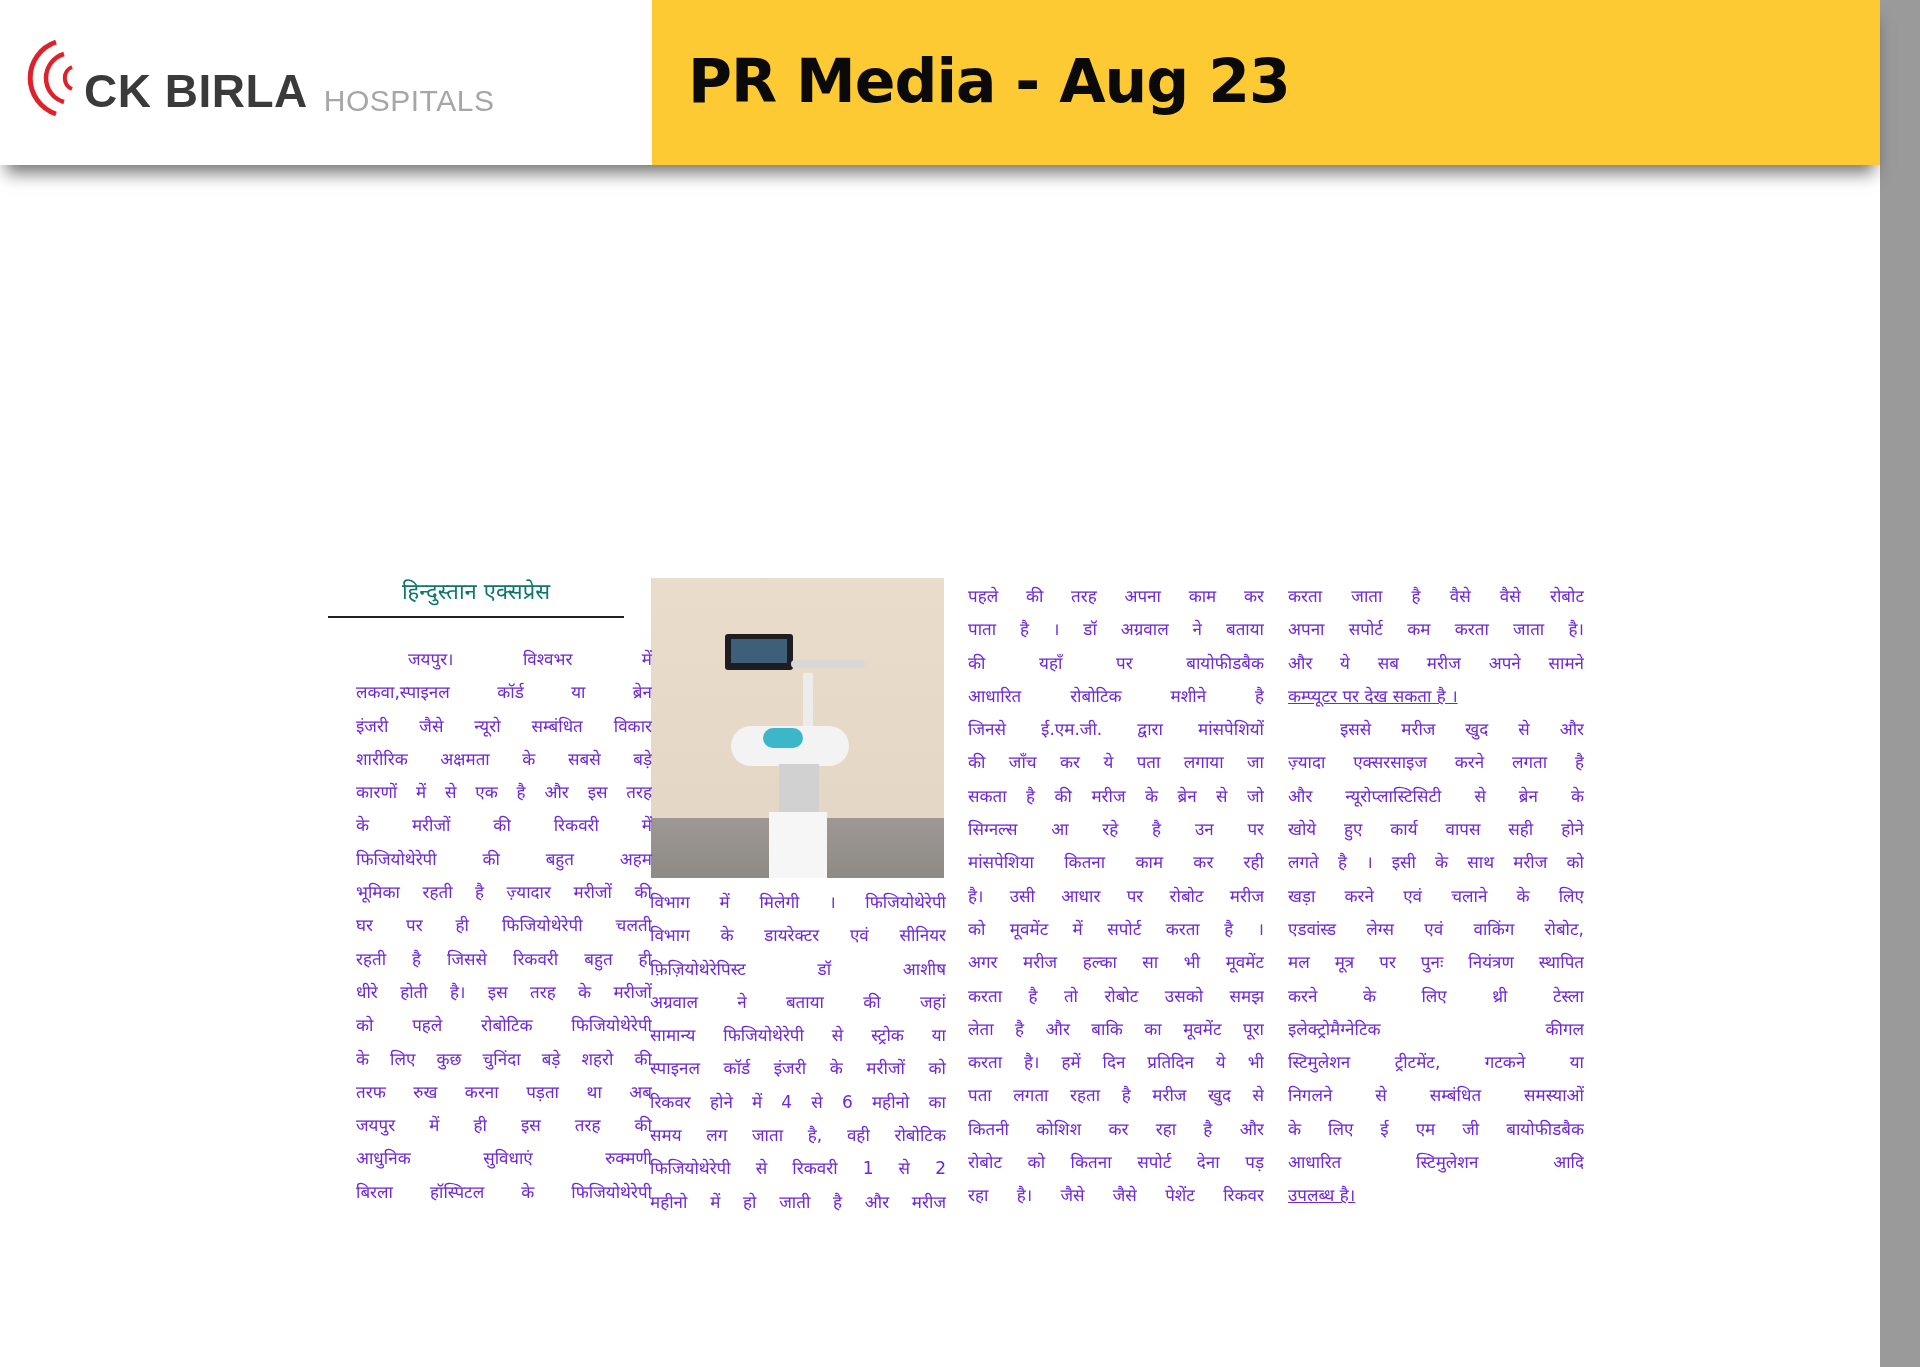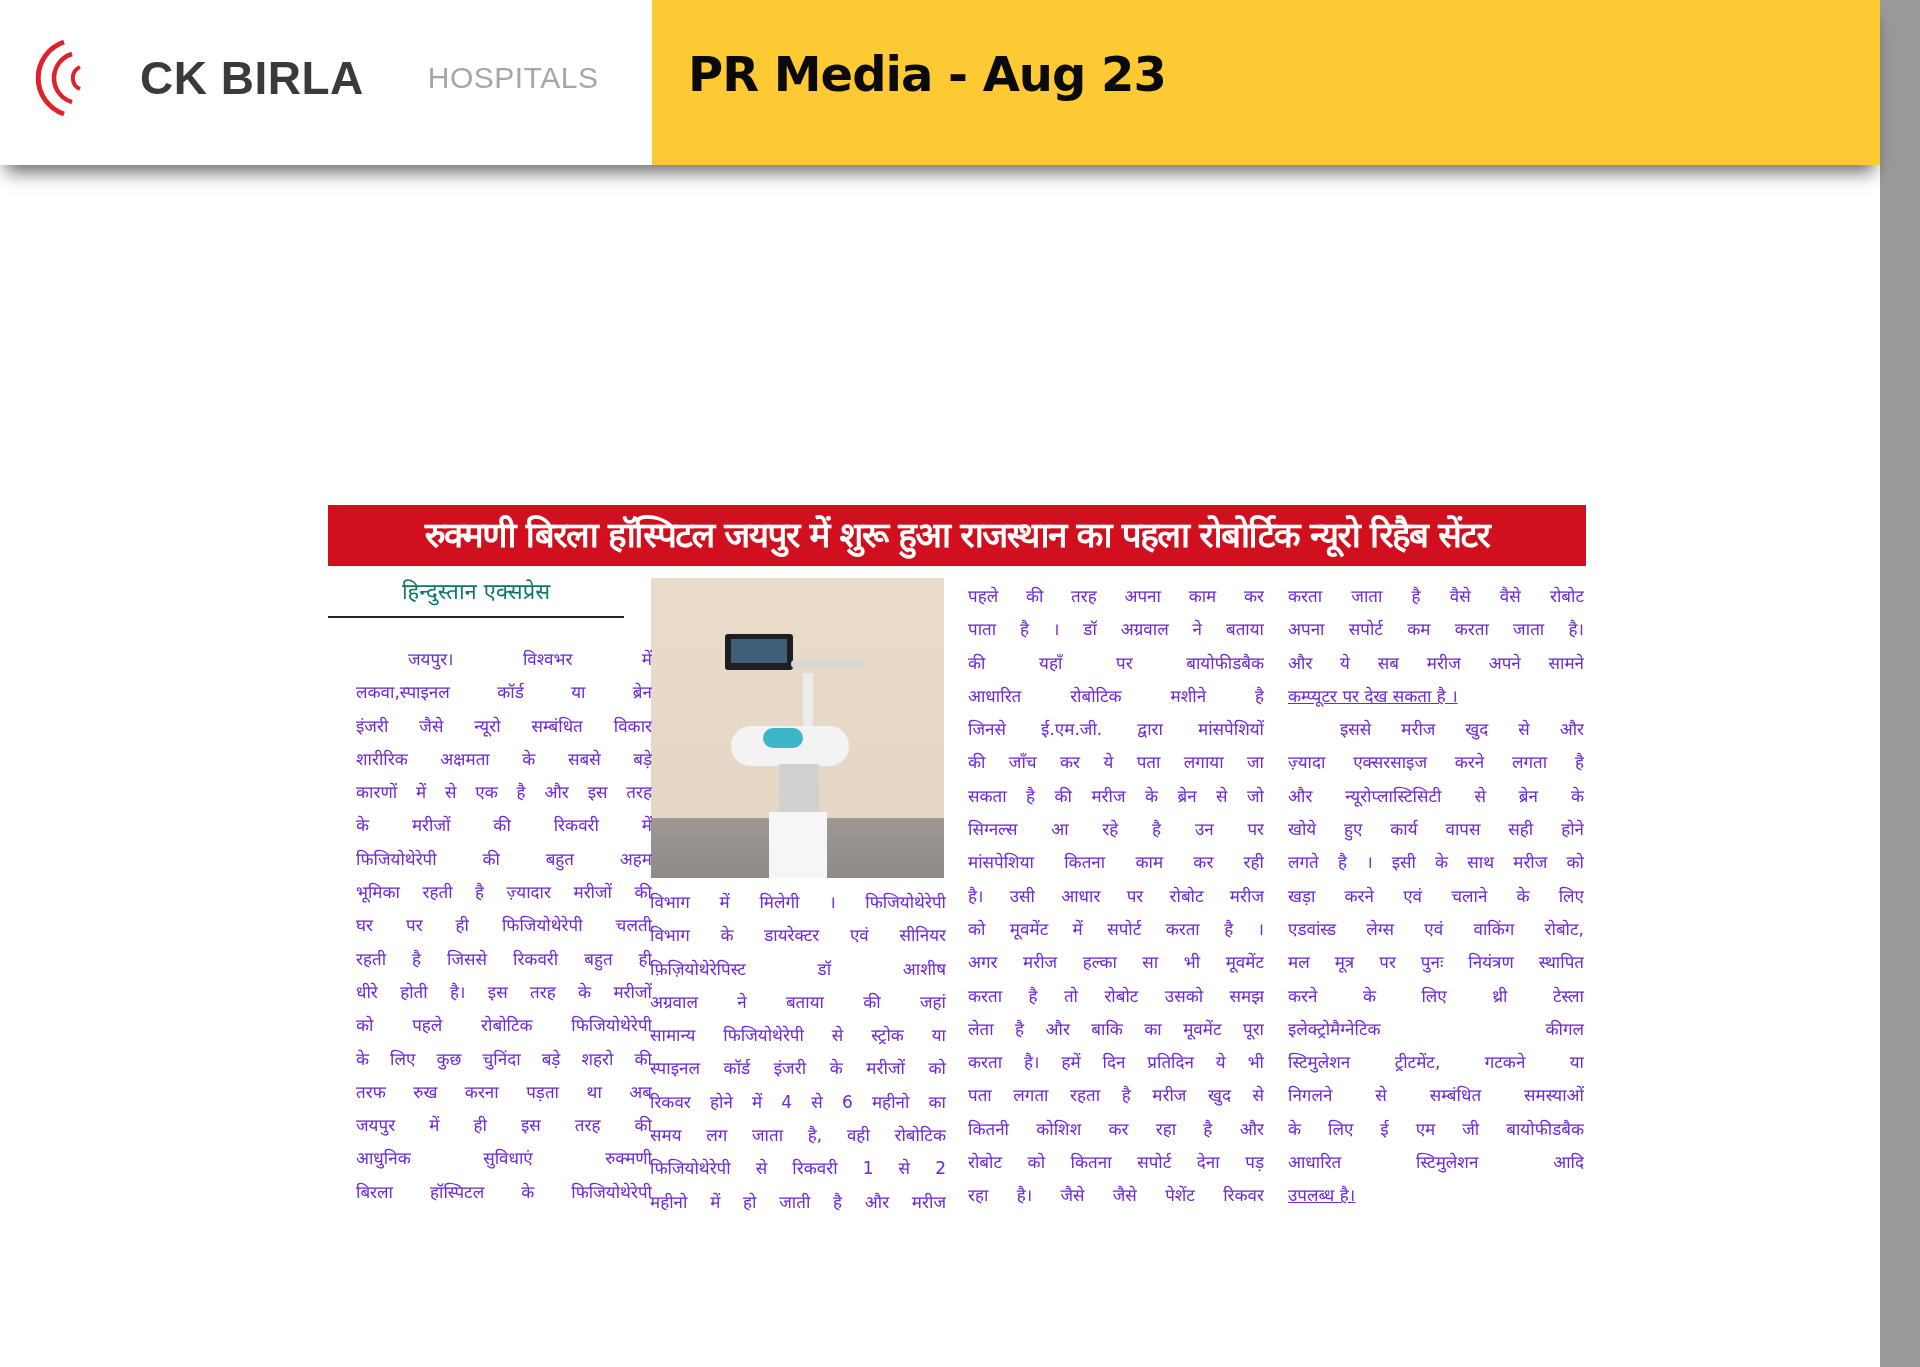--- a/index.html
+++ b/index.html
@@ -8,29 +8,29 @@
 
   .slide { position: absolute; left: 0; top: 0; width: 1880px; height: 1367px; background: #ffffff; }
   .side-bar { position: absolute; left: 1880px; top: 0; width: 40px; height: 1367px; background: #9a9a9a; }
 
   
   .header { position: absolute; left: 0; top: 0; width: 1880px; height: 165px; z-index: 2;
             box-shadow: 0 14px 16px -6px rgba(0,0,0,0.55); }
   .logo-area { position: absolute; left: 0; top: 0; width: 652px; height: 165px; background: #ffffff; }
   .title-area { position: absolute; left: 652px; top: 0; width: 1228px; height: 165px; background: #fdca33; }
 
-  .logo { position: absolute; left: 34px; top: 38px; height: 80px; display: flex; align-items: center; gap: 48px; }
+  .logo { position: absolute; left: 26px; top: 38px; height: 80px; display: flex; align-items: flex-end; }
   .logo-mark { width: 52px; height: 80px; position: relative; margin-right: 6px; }
   .logo-word-dark { font-family: "Liberation Sans", sans-serif; font-weight: bold; font-size: 46px;
                     color: #3a3a3a; letter-spacing: 0.5px; }
   .logo-word-light { font-family: "Liberation Sans", sans-serif; font-weight: normal; font-size: 30px;
                      color: #a6a6a6; margin-left: 16px; letter-spacing: 0.5px; }
 
   .page-title { position: absolute; left: 36px; top: 46px; font-family: "DejaVu Sans", sans-serif;
-                font-weight: bold; font-size: 48px; color: #0a0a0a; letter-spacing: -1px; white-space: nowrap; text-align: center; }
+                font-weight: bold; font-size: 60px; color: #0a0a0a; letter-spacing: -1px; white-space: nowrap; text-align: center; }
 
   
   .headline { position: absolute; left: 328px; width: 1258px; text-align: center;
               font-family: "DejaVu Sans", sans-serif; font-weight: bold; color: #121212;
               white-space: nowrap; letter-spacing: -2px; }
   .headline.l1 { top: 300px; font-size: 74px; line-height: 90px; }
   .headline.l2 { top: 402px; font-size: 74px; line-height: 90px; }
 
   .sub-banner { position: absolute; left: 328px; top: 505px; width: 1258px; height: 61px;
                 background: #d0101e; color: #ffffff; font-family: "DejaVu Sans", sans-serif;
@@ -82,21 +82,20 @@
         <span class="logo-word-dark">CK BIRLA</span>
         <span class="logo-word-light">HOSPITALS</span>
       </div>
     </div>
     <div class="title-area">
       <div class="page-title">PR Media - Aug 23</div>
     </div>
   </div>
 
 
-  <div class="sub-banner">रुक्मणी बिरला हॉस्पिटल जयपुर में शुरू हुआ राजस्थान का पहला रोबोर्टिक न्यूरो रिहैब सेंटर</div>
 
   <div class="source">हिन्दुस्तान एक्सप्रेस</div>
   <div class="source-rule"></div>
 
   <div class="photo">
     <div class="tablet"></div>
     <div class="arm"></div>
     <div class="pole"></div>
     <div class="body"></div>
     <div class="cuff"></div>

